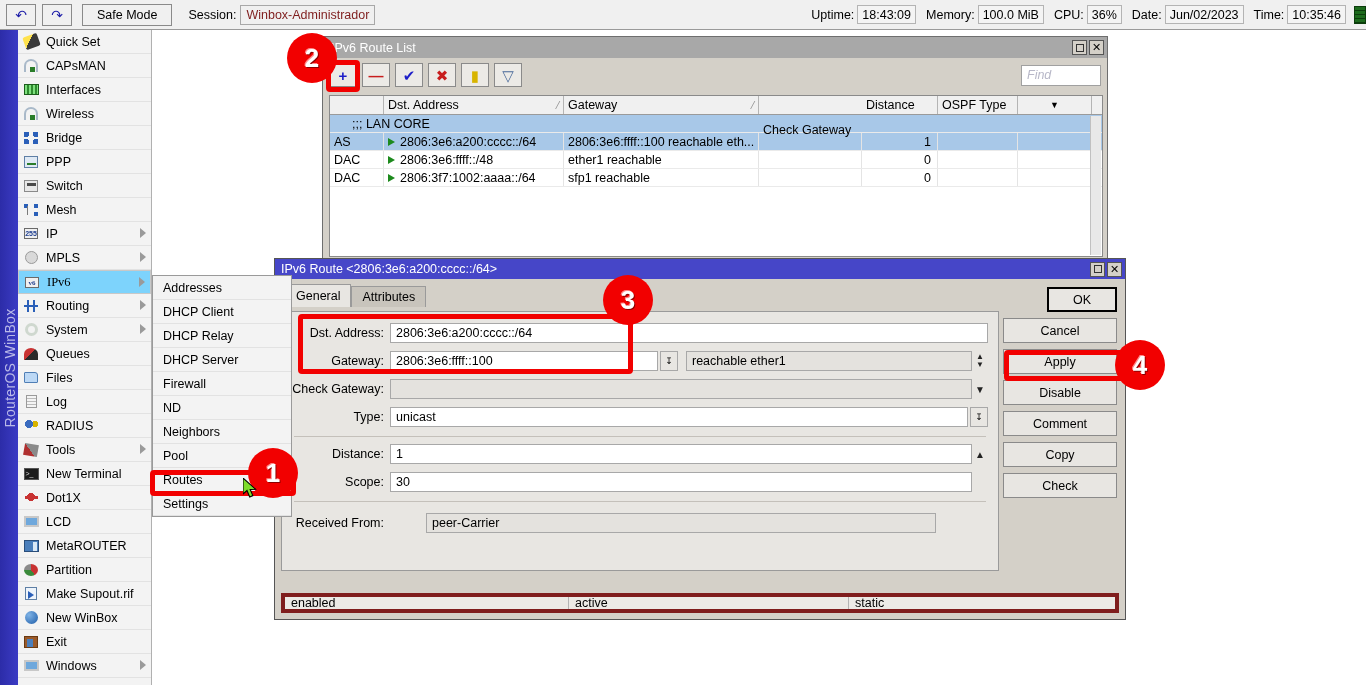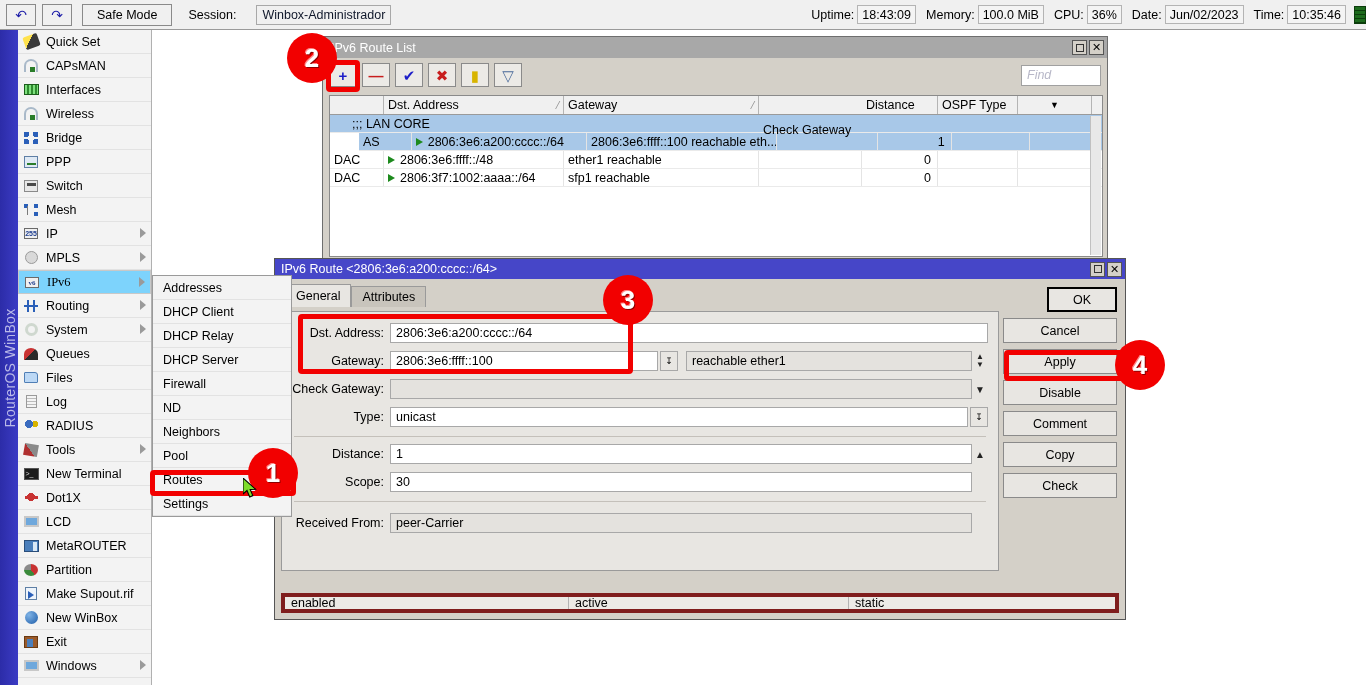--- a/index.html
+++ b/index.html
@@ -25,23 +25,23 @@
     display:flex; align-items:center; justify-content:center;
     color:#1d1da8; font-size:14px; line-height:1;
   }
   .tb-safemode {
     margin-left:10px; height:22px; padding:0 14px;
     background:#f0f0f0; border:1px solid #8a8a8a;
     display:flex; align-items:center; font-size:12.5px; color:#000;
   }
   .tb-sesslabel { margin-left:16px; font-size:12.5px; color:#000; }
   .tb-sessval {
-    margin-left:20px; height:20px; padding:1px 5px 0 5px;
+    margin-left:4px; height:20px; padding:1px 5px 0 5px;
     border:1px solid #a8a8a8; background:#f0f0f0;
-    display:flex; align-items:center; font-size:12.5px; color:#0f172a;
+    display:flex; align-items:center; font-size:12.5px; color:#7f1d1d;
   }
   .tb-right { margin-left:auto; display:flex; align-items:center; padding-right:0; }
   .stat-lbl { font-size:12.5px; color:#000; margin-left:10px; }
   .stat-val {
     margin-left:3px; height:19px; padding:0 4px;
     border:1px solid #b4b4b4; background:#f4f4f4;
     display:flex; align-items:center; font-size:12.5px; color:#000;
   }
   .cpu-bar {
     margin-left:8px; width:12px; height:18px;
@@ -182,21 +182,21 @@
   .ghead { display:flex; height:19px; background:#f0f0f0; border-bottom:1px solid #9a9a9a; }
   .gh {
     border-right:1px solid #b4b4b4; font-size:12.5px; color:#000;
     padding-left:4px; display:flex; align-items:center; position:relative;
     background:#f0f0f0;
   }
   .gh .sort { position:absolute; right:4px; top:4px; color:#8a8a8a; font-size:10px; }
   .gh.menucol { justify-content:center; padding:0; }
   .grow { display:flex; height:18px; border-bottom:1px solid #eaeaea; font-size:12.5px; }
   .grow.cmt { background:#a8c8e8; color:#000; }
-  .grow.sel { background:#a8c8e8;margin-left:29px; }
+  .grow.sel { background:#a8c8e8; }
   .gc { padding-left:4px; display:flex; align-items:center; overflow:hidden; white-space:nowrap; }
   .gc.num { justify-content:flex-end; padding-right:6px; }
   .gc.bdr { border-right:1px solid #e4e4e4; }
   .arrowgrn { width:0;height:0;border-left:7px solid #1d8a1d;border-top:4px solid transparent;border-bottom:4px solid transparent; margin-right:5px; }
   .gscroll { position:absolute; right:1px; top:20px; width:11px; bottom:1px; background:#e8e8e8; border-left:1px solid #c0c0c0; }
 
   
   .winDlg {
     position:absolute; left:274px; top:258px; width:852px; height:362px;
     background:#d4d0c8; border:1px solid #555;
@@ -679,21 +679,21 @@
 
       <div class="frm-row">
         <div class="frm-lbl">Scope:</div>
         <div class="inp">30</div>
         <div class="caret"></div>
       </div>
 
 
       <div class="hr"></div>
 
-      <div class="frm-row" style="margin-top:10px;">
+      <div class="frm-row" style="margin-top:10px;gap:36px;">
         <div class="frm-lbl">Received From:</div>
         <div class="inp ro">peer-Carrier</div>
         <div class="caret"></div>
       </div>
     </div>
 
     <div class="btncol" id="btncol">
         <div class="dbtn def">
           <span>OK</span>
         </div>

